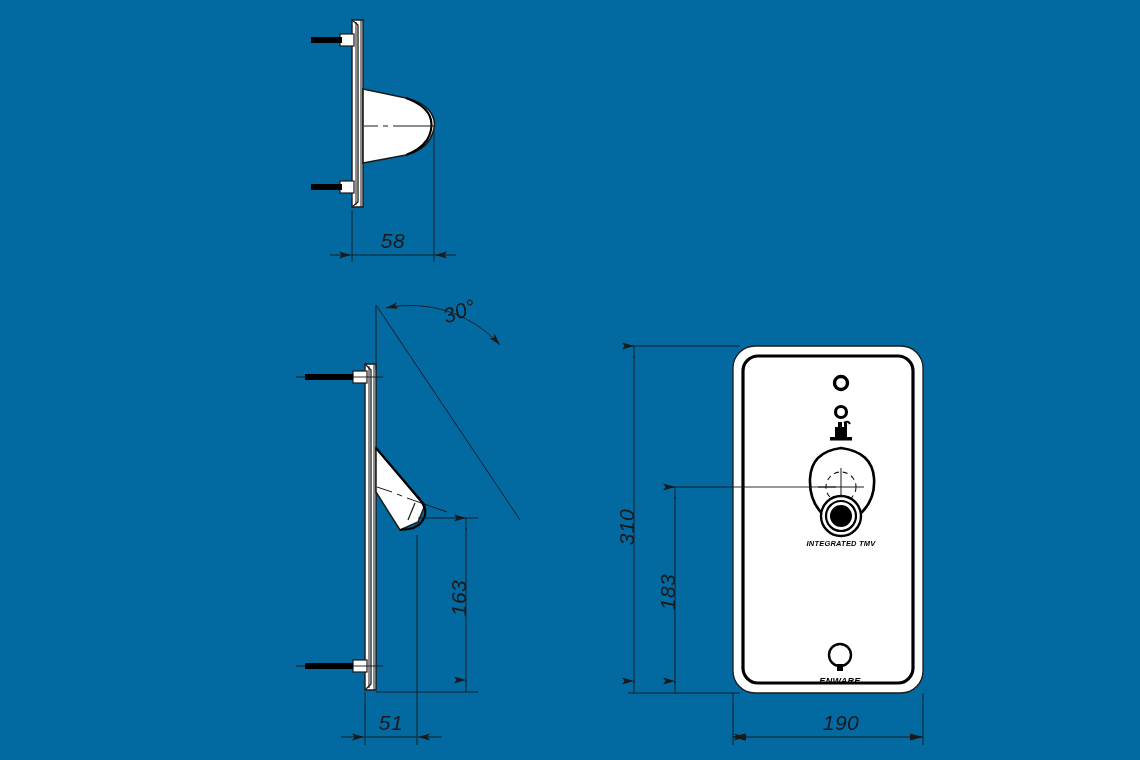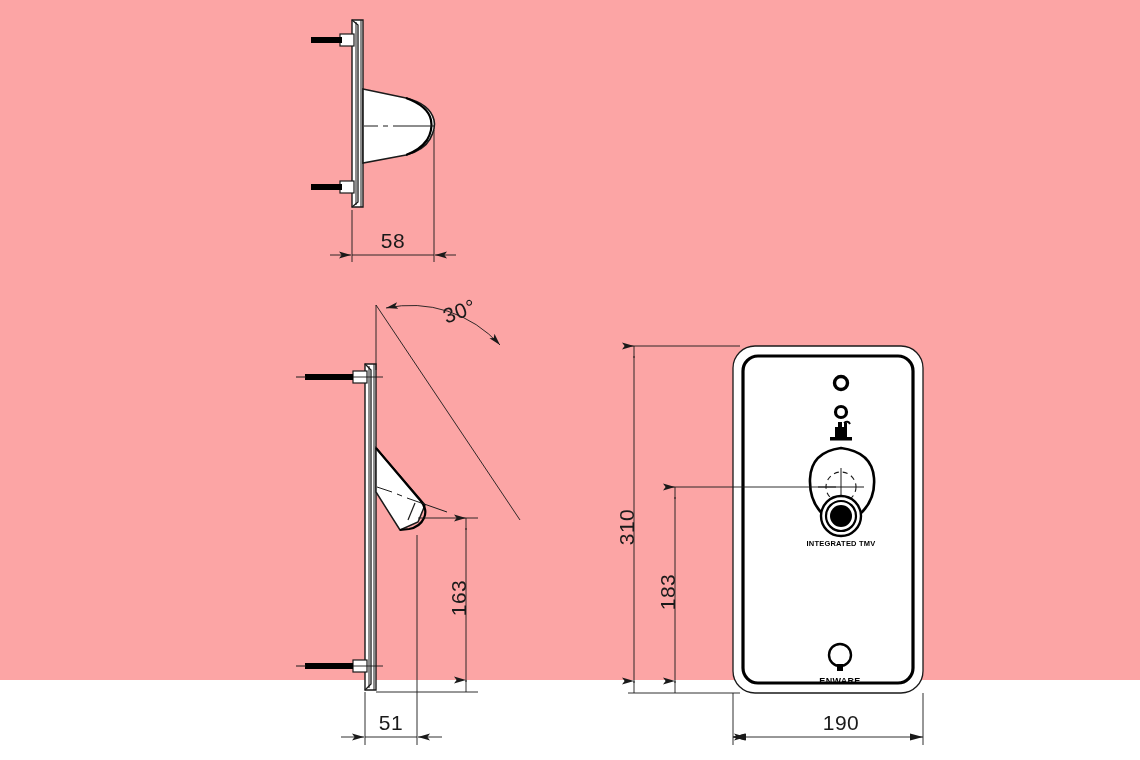--- a/index.html
+++ b/index.html
@@ -10,22 +10,23 @@
   }
   body {
     width: 1140px;
     height: 760px;
     overflow: hidden;
     font-family: "Liberation Sans", sans-serif;
   }
   #drawing-root {
     position: relative;
     width: 1140px;
-    height: 680px;
-    background: #fca5a5;
+    height: 760px;
+    background: #0369a1;
+    font-style: italic;
   }
   svg#cad {
     display: block;
     width: 1140px;
     height: 760px;
   }
   .dimtext {
     font-family: "Liberation Sans", sans-serif;
     font-size: 21px;
     fill: #1a1a1a;

